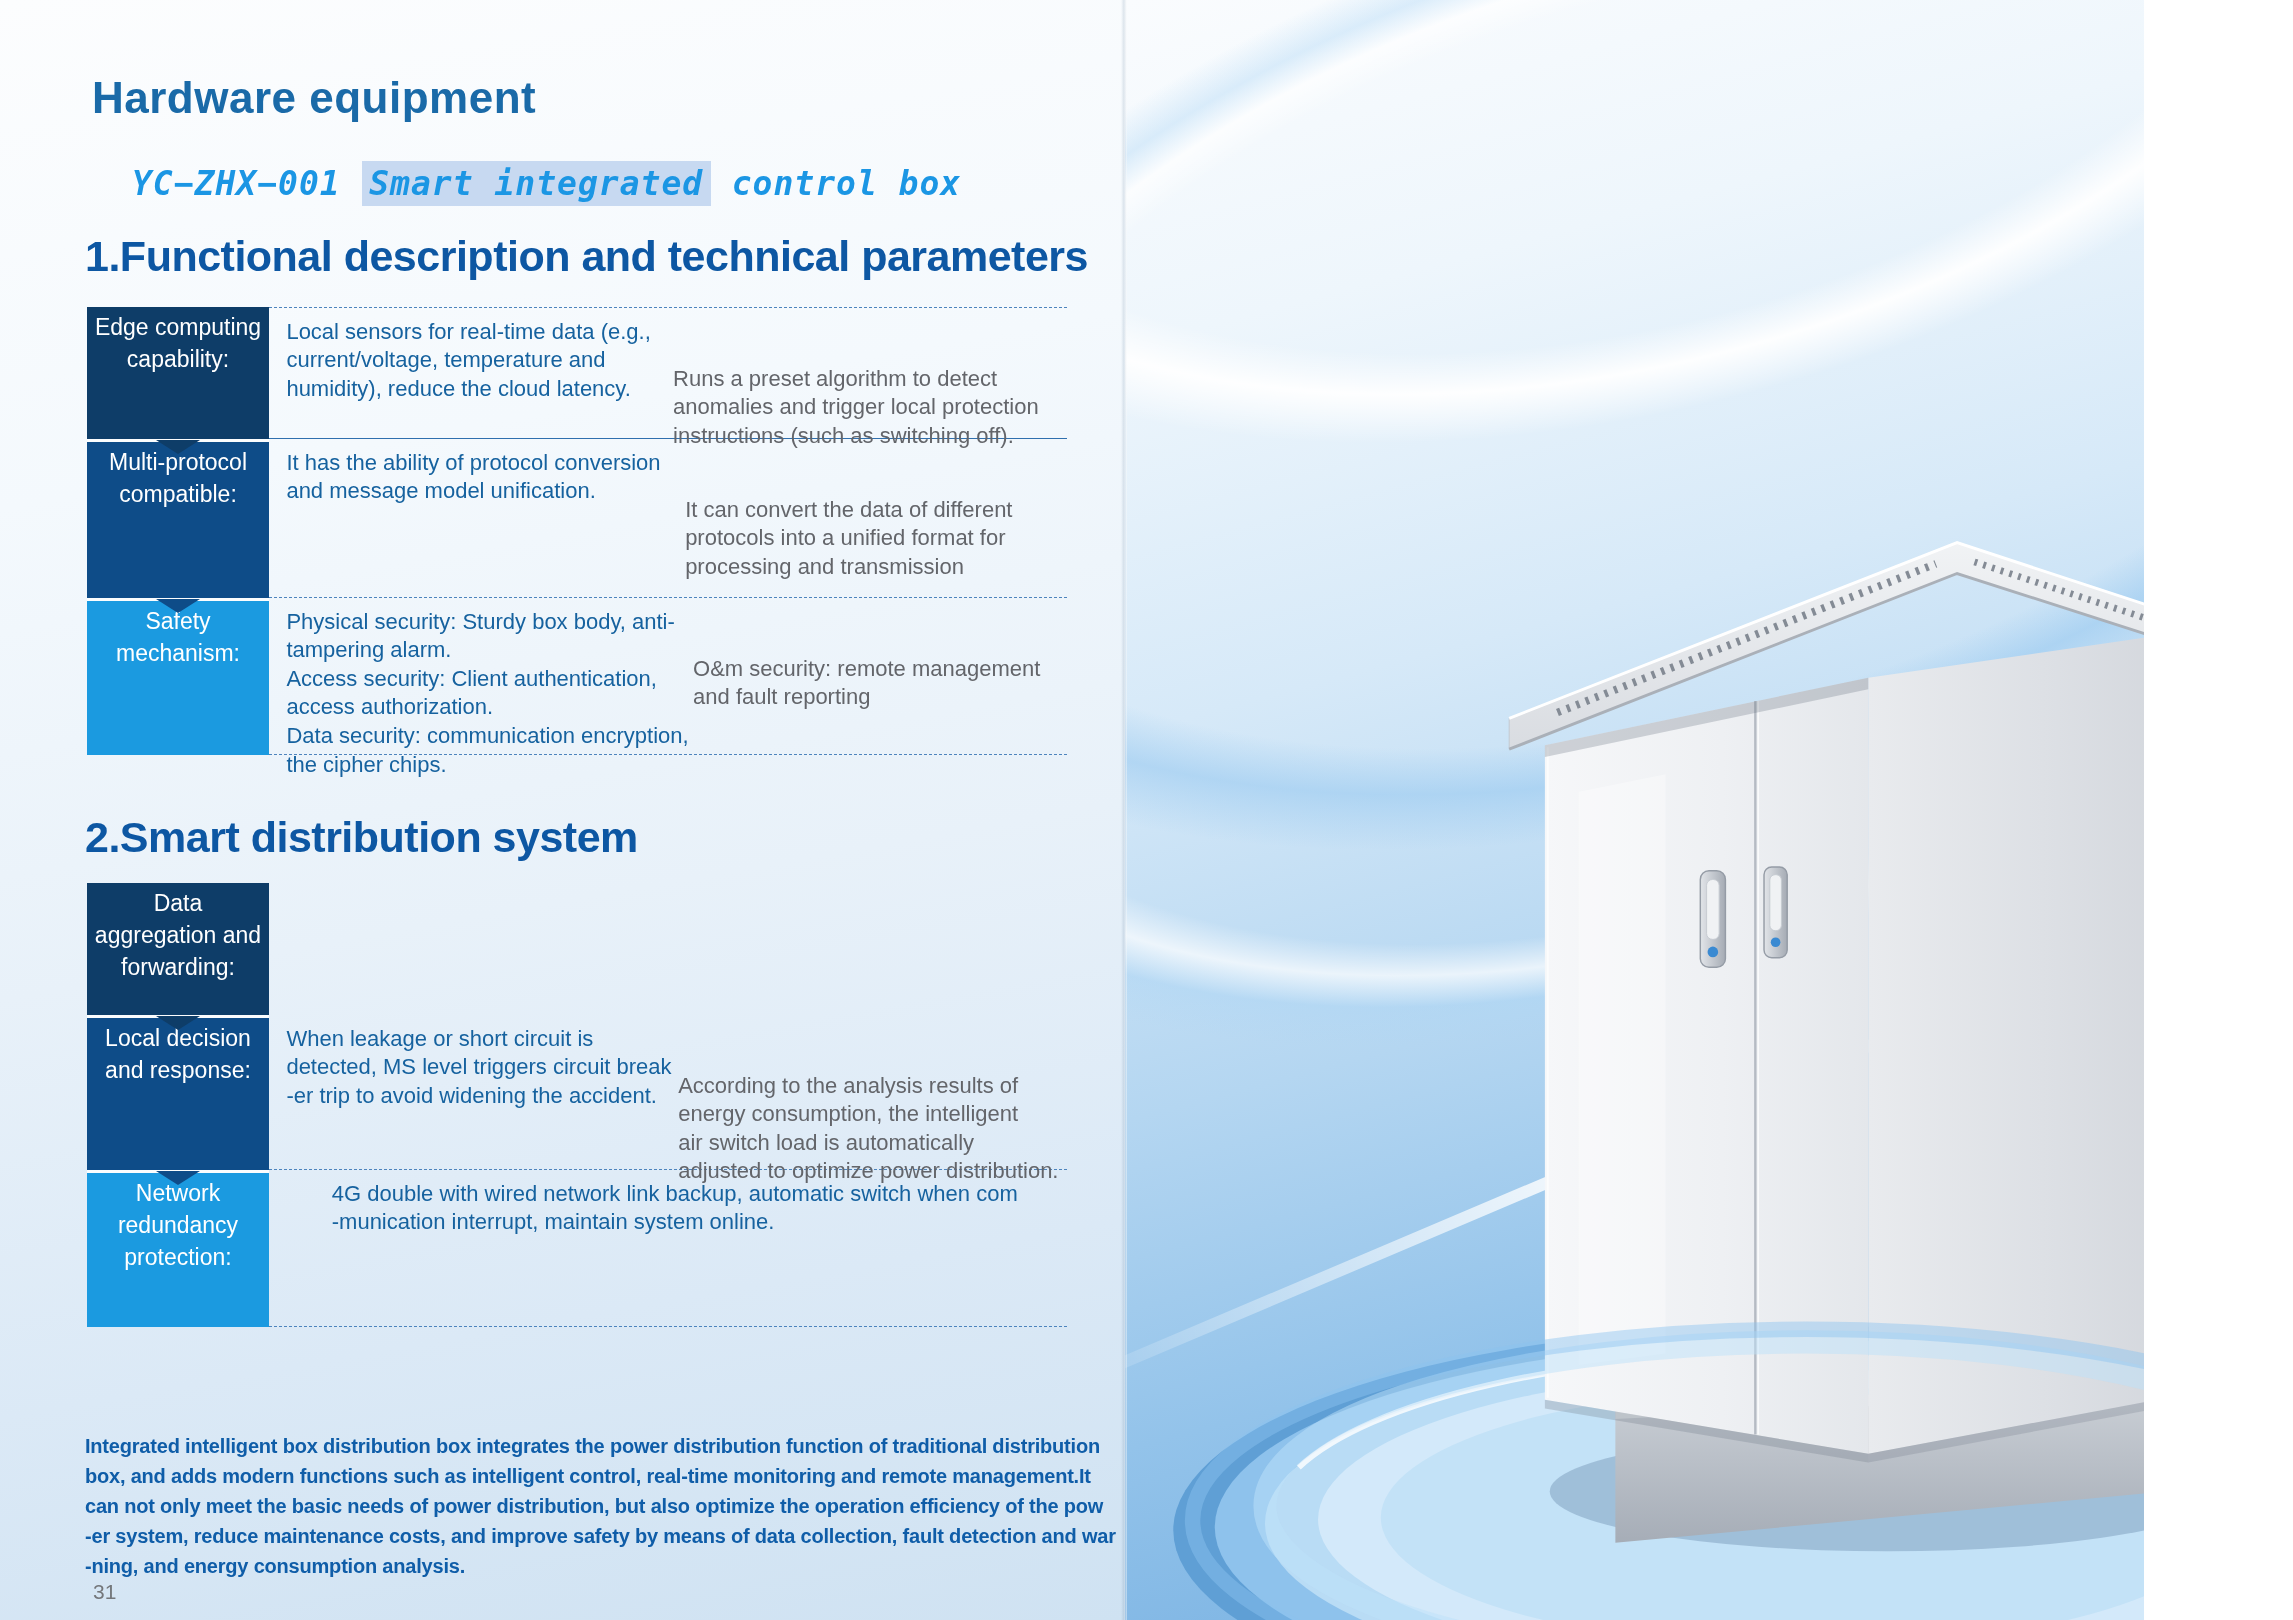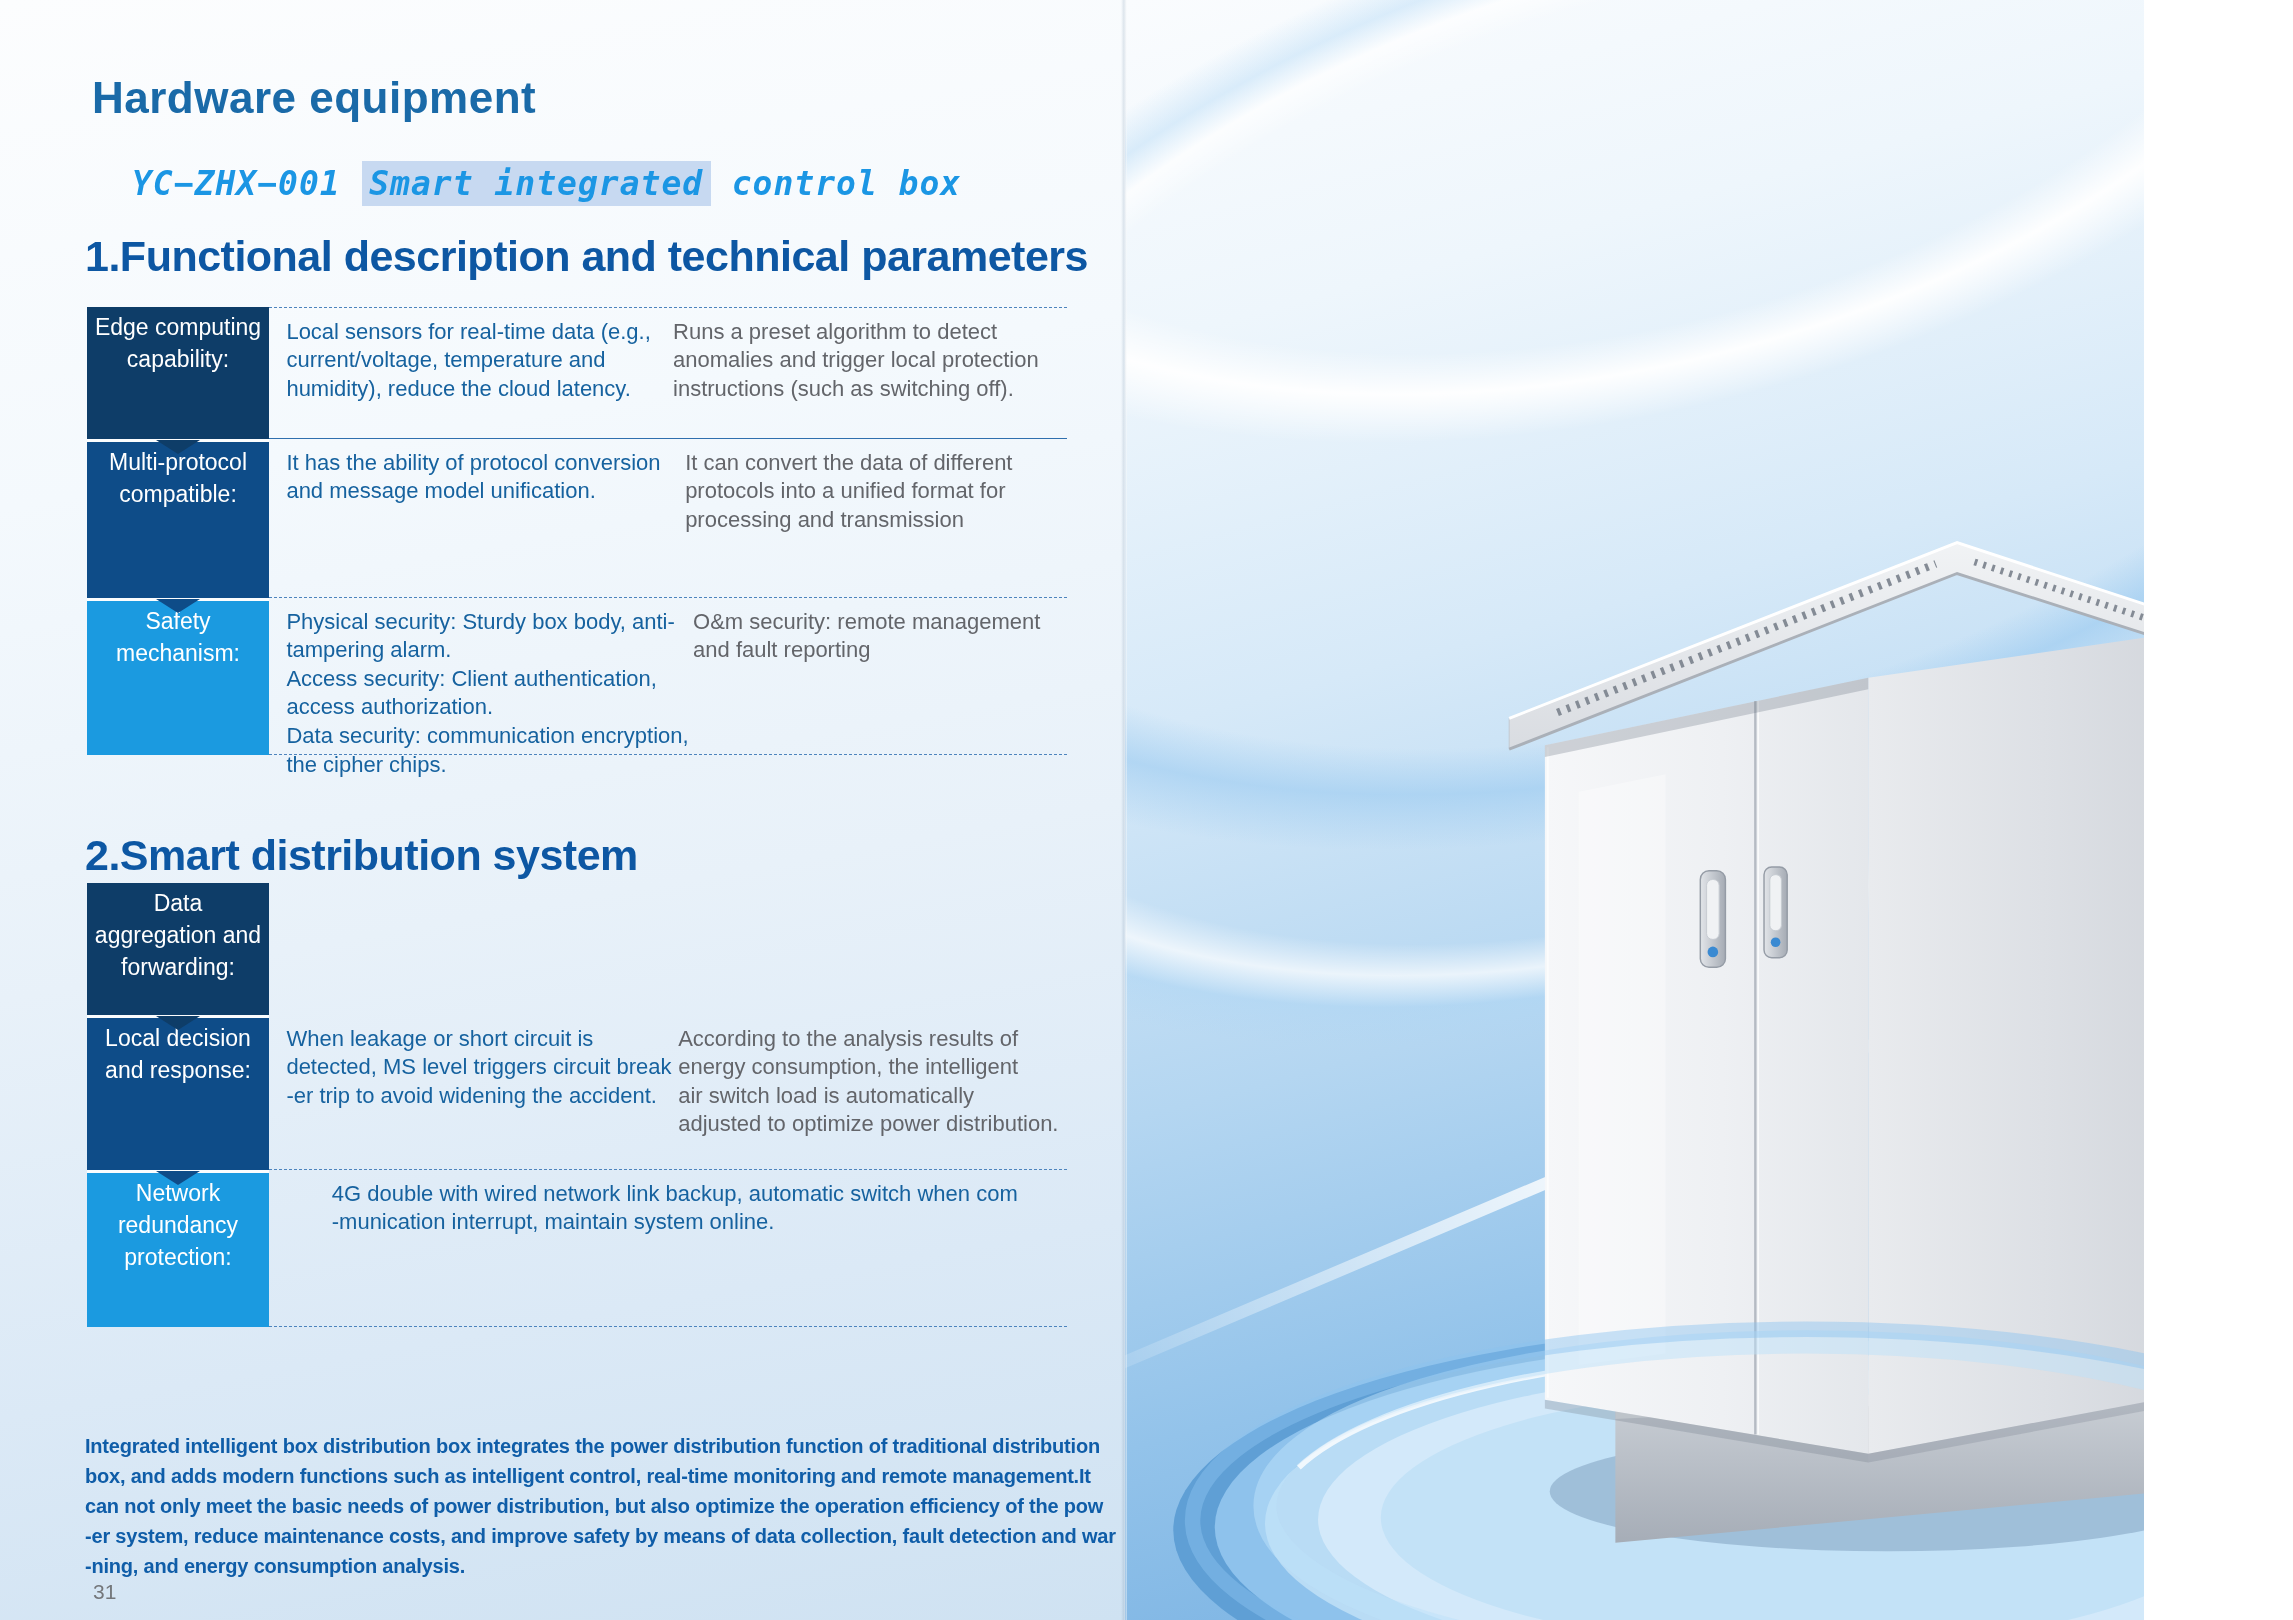--- a/index.html
+++ b/index.html
@@ -11,21 +11,21 @@
     background:linear-gradient(170deg,#fcfdfe 0%,#f4f9fd 28%,#e8f1f9 55%,#dbe9f6 78%,#cfe2f2 100%);}
   .page-title{position:absolute;left:92px;top:73px;margin:0;
     font-size:44px;font-weight:700;color:#1a6aa8;letter-spacing:0.5px;}
   .subtitle{position:absolute;left:92px;top:164px;
     font-family:"DejaVu Sans Mono",monospace;font-style:italic;font-weight:700;
     font-size:33px;color:#1b96e4;letter-spacing:1px;white-space:nowrap;margin-left:40px;}
   .subtitle .hl{background:#c7d9f1;padding:2.9px 7.7px;}
   .sec-heading{position:absolute;left:85px;margin:0;
     font-size:43px;font-weight:700;color:#0d57a3;letter-spacing:-0.5px;}
   #sec1-heading{top:232px;}
-  #sec2-heading{top:831px;}
+  #sec2-heading{top:813px;}
 
   
   .spec-table{position:absolute;left:87px;width:980px;}
   #table1{top:307px;}
   #table2{top:883px;}
   .srow{display:flex;position:relative;}
   .lcol{width:182px;flex:0 0 182px;position:relative;}
   .label-box{position:relative;height:100%;display:flex;align-items:flex-start;justify-content:center;
     text-align:center;color:#ffffff;font-size:23px;line-height:1.4;padding:3.9px 7.7px;box-sizing:border-box;}
   .gap .label-box{border-top:3.9px solid #fbfdfe;}
@@ -35,21 +35,21 @@
   .arrow .label-box::after{content:"";position:absolute;left:50%;bottom:-14.5px;transform:translateX(-50%);
     border-left:22px solid transparent;border-right:22px solid transparent;
     border-top:14.5px solid var(--ac);z-index:3;}
   .cell{flex:1;display:flex;flex-direction:row;justify-content:center;
     padding:9.7px 3.9px 9.7px 17.4px;box-sizing:border-box;
     border-bottom:1px dashed #4d84bd;}
   .srow.first .cell{border-top:1px dashed #4d84bd;}
   .srow.solid-sep .cell{border-bottom:1.9px solid #2f6fae;}
   .cell p{margin:0;font-size:22px;line-height:1.3;white-space:pre-line;}
   .cell .primary{color:#16629f;}
-  .cell .secondary{color:#63656a;}
+  .cell .secondary{color:#63656a;margin-top:47px;}
 
   .footer-par{position:absolute;left:85px;top:1431px;width:1052px;margin:0;
     font-size:20px;font-weight:700;color:#0f5da8;line-height:1.5;
     letter-spacing:-0.2px;white-space:pre-line;}
   .pgnum{position:absolute;font-size:21px;color:#74777b;}
   #pg-left{left:93px;top:1580px;}
   #pg-right{right:31px;bottom:23px;color:#5f6d7a;z-index:6;}
 
   .gutter{position:absolute;left:1121px;top:0;width:5.8px;height:1620px;z-index:4;
     background:linear-gradient(90deg,rgba(100,130,160,0) 0%,rgba(100,130,160,.18) 45%,rgba(255,255,255,.5) 100%);}

